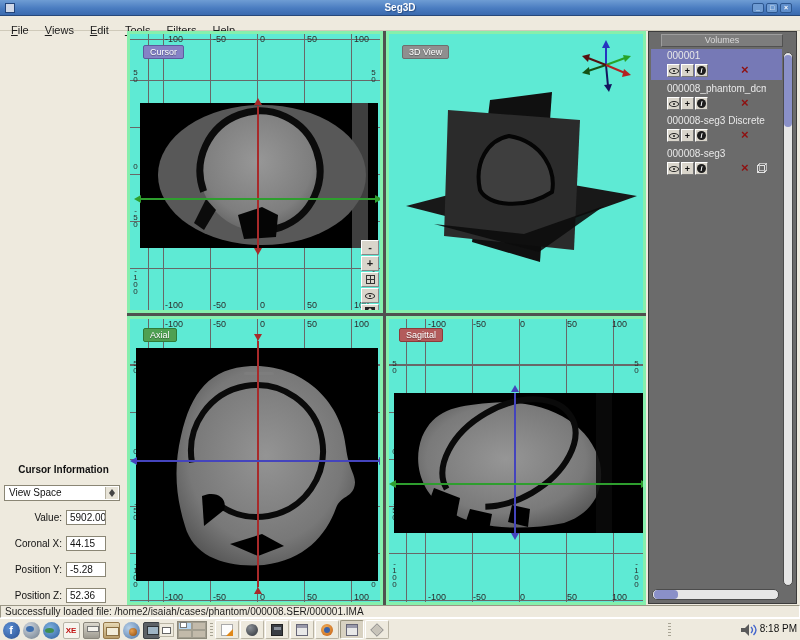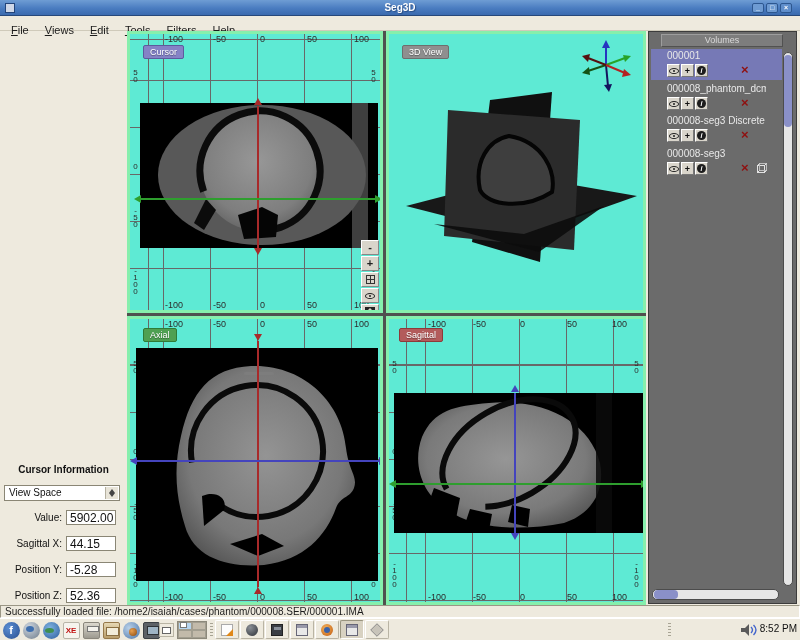--- a/index.html
+++ b/index.html
@@ -116,22 +116,22 @@
   .ci-title{font-size:10px;font-weight:bold;color:#111;text-align:center;margin:6px 0 8px 0;}
   .combo{position:absolute;left:4px;top:27px;width:116px;height:16px;background:#fff;
     border:1px solid #8a8675;font-size:10px;color:#111;line-height:14px;padding-left:4px;}
   .combo .spin{position:absolute;right:1px;top:1px;bottom:1px;width:13px;background:#e8e4d8;
     border-left:1px solid #b5b0a0;display:flex;flex-direction:column;align-items:center;justify-content:center;gap:1px;}
   .combo .spin i{width:0;height:0;border:3px solid transparent;display:block;}
   .combo .spin .u{border-bottom:4px solid #444;margin-bottom:-1px;}
   .combo .spin .d{border-top:4px solid #444;}
   .ci-row{position:absolute;left:0;width:127px;height:16px;}
   .ci-row label{position:absolute;left:0;width:62px;text-align:right;font-size:10px;color:#111;top:2px;}
-  .ci-row input{position:absolute;left:66px;top:0;width:50px;height:15px;background:#fff;
-    border:1px solid #8a8675;font-size:12px;font-family:"Liberation Sans",sans-serif;padding:0 0 0 3px;color:#111;}
+  .ci-row input{position:absolute;left:66px;top:0;width:40px;height:15px;background:#fff;
+    border:1px solid #8a8675;font-size:10px;font-family:"Liberation Sans",sans-serif;padding:0 0 0 3px;color:#111;}
 
   
   .statusbar{position:absolute;left:0;top:605px;width:800px;height:13px;background:#eeeade;}
   .statusbar .field{position:absolute;inset:0;border:1px solid #9a9685;border-bottom-color:#fff;border-right-color:#fff;
     font-size:10px;color:#1c1c1c;line-height:11px;padding-left:4px;white-space:nowrap;overflow:hidden;}
 
   
   .taskbar{position:absolute;left:0;top:618px;width:800px;height:22px;background:#eeeade;border-top:1px solid #fff;}
   .launcher{position:absolute;top:1px;width:20px;height:20px;display:flex;align-items:center;justify-content:center;}
   .lic{width:17px;height:17px;border-radius:50%;position:relative;}
@@ -513,21 +513,21 @@
       <span class="spin">
           <i class="u"></i>
           <i class="d"></i>
         </span>
     </div>
     <div class="ci-row" style="top:52px;">
       <label>Value:</label>
       <input value="5902.00" style="">
     </div>
     <div class="ci-row" style="top:78px;">
-      <label>Sagittal X:</label>
+      <label>Coronal X:</label>
       <input value="44.15" style="">
     </div>
     <div class="ci-row" style="top:104px;">
       <label>Position Y:</label>
       <input value="-5.28" style="">
     </div>
     <div class="ci-row" style="top:130px;">
       <label>Position Z:</label>
       <input value="52.36" style="">
     </div>
@@ -598,16 +598,16 @@
         <div class="wic wic-diamond"></div>
       </div>
 
     <div class="tsep" style="left:668px;"></div>
 
     <svg class="speaker" width="18" height="14" viewBox="0 0 18 14">
       <polygon points="1,5 5,5 9,1 9,13 5,9 1,9" fill="#5a5a5a"></polygon>
       <path d="M11 4 q3 3 0 6" stroke="#4466cc" fill="none" stroke-width="1.4"></path>
       <path d="M13.5 2 q5 5 0 10" stroke="#4466cc" fill="none" stroke-width="1.4"></path>
     </svg>
-    <div class="clock">8:52 PM</div>
+    <div class="clock">8:18 PM</div>
   </div>
 
 </div>
 
 </body></html>

